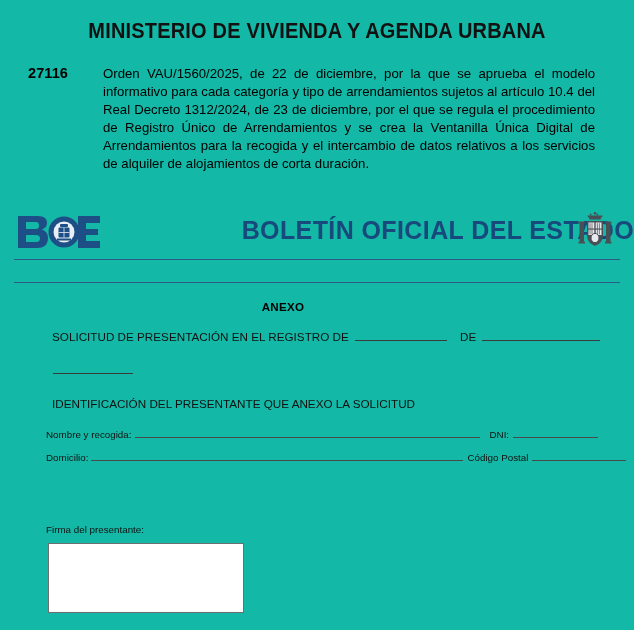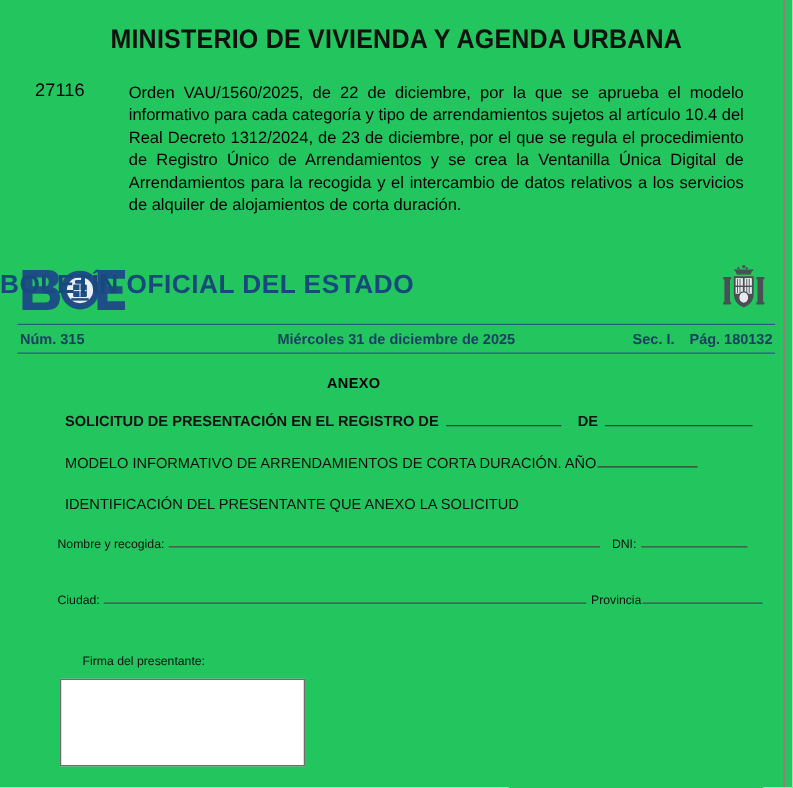--- a/index.html
+++ b/index.html
@@ -12,21 +12,21 @@
     height: 630px;
     font-family: "Liberation Sans", sans-serif;
     color: #000000;
     position: relative;
     overflow: hidden;
   }
 
   .page {
     position: absolute;
     inset: 0;
-    background: #22c55e;
+    background: #14b8a6;
   }
 
   
   .edge-rule {
     position: absolute;
     top: 0;
     right: 6px;
     width: 1px;
     height: 630px;
     background: #a8707a;
@@ -47,21 +47,21 @@
     transform: scaleX(.93);
     color: #111;
   }
 
   
   .order-num {
     position: absolute;
     top: 65px;
     left: 28px;
     font-size: 14.5px;
-    font-weight: 400;
+    font-weight: 700;
     letter-spacing: .1px;
   }
   .order-text {
     position: absolute;
     top: 65px;
     left: 103px;
     width: 492px;
     font-size: 13.2px;
     line-height: 18.1px;
     text-align: justify;
@@ -81,22 +81,22 @@
     left: 16px;
     top: 9px;
     width: 86px;
     height: 36px;
   }
   .boe-title {
     position: absolute;
     left: 0;
     top: 11px;
     width: 634px;
-    text-align: left;
-    font-size: 21px;
+    text-align: right;
+    font-size: 25px;
     font-weight: 700;
     color: #17497c;
     letter-spacing: .4px;
   }
   .crest {
     position: absolute;
     right: 18px;
     top: 5px;
     width: 42px;
     height: 44px;
@@ -137,21 +137,21 @@
     font-weight: 700;
     letter-spacing: .3px;
   }
 
   .line-row {
     position: absolute;
     font-size: 11.7px;
     white-space: nowrap;
     color: #111;
   }
-  .l1 { top: 329px; left: 52px; font-weight: bold; }
+  .l1 { top: 329px; left: 52px; }
   .l2 { top: 362px; left: 52px; }
   .l3 { top: 397px; left: 52px; font-weight: 400; }
 
   .blank {
     display: inline-block;
     border-bottom: 1px solid #3b3b3b;
     vertical-align: baseline;
     height: 11px;
   }
   .b-reg  { width: 92px;  margin-left: 6px; }
@@ -193,21 +193,20 @@
   .gap-prov { margin-left: 4px; }
   .gap-mail { margin-left: 0px; }
 
   
   .firma-label {
     position: absolute;
     left: 46px;
     top: 524px;
     font-size: 9.8px;
     color: #111;
-    margin-left: 20px;
   }
   .firma-box {
     position: absolute;
     left: 48px;
     top: 543px;
     width: 196px;
     height: 70px;
     border: 1px solid #6e6e6e;
     background: #ffffff;
     box-sizing: border-box;
@@ -282,50 +281,43 @@
           <line x1="18" y1="13.2" x2="18" y2="24.4"></line>
           <line x1="23.4" y1="13.2" x2="23.4" y2="24.4"></line>
           <line x1="25.4" y1="13.2" x2="25.4" y2="24.4"></line>
         </g>
         <ellipse cx="21" cy="28" rx="4" ry="4.6" fill="#e8eaed" stroke="#4a4f55" stroke-width="1"></ellipse>
       </svg>
     </span>
 
     <div class="rule top"></div>
 
-    <div class="meta-row">
-      <span class="meta-left">Núm. 315</span>
-      <span class="meta-center">Miércoles 31 de diciembre de 2025</span>
-      <span class="meta-right">
-        <span class="sec">Sec. I.</span><span>Pág. 180132</span>
-      </span>
-    </div>
 
     <div class="rule bot"></div>
   </div>
 
   <div class="anexo-title">ANEXO</div>
 
   <div class="line-row l1">
     <span>SOLICITUD DE PRESENTACIÓN EN EL REGISTRO DE</span><span class="blank b-reg"></span>
     <span class="gap-dni">DE</span><span class="blank b-de"></span>
   </div>
 
   <div class="line-row l2">
-    <span>MODELO INFORMATIVO DE ARRENDAMIENTOS DE CORTA DURACIÓN. AÑO</span><span class="blank b-anio"></span>
+    <span class="blank b-anio"></span>
   </div>
 
   <div class="line-row l3">IDENTIFICACIÓN DEL PRESENTANTE QUE ANEXO LA SOLICITUD</div>
 
   <div class="field-row r1">
     <span class="fl">Nombre y recogida:</span><span class="u u-nombre"></span><span class="fl gap-dni">DNI:</span><span class="u u-dni"></span>
   </div>
 
-
-  <div class="field-row r3">
-    <span class="fl">Ciudad:</span><span class="u u-ciudad"></span><span class="fl gap-prov">Provincia</span><span class="u u-prov"></span>
-  </div>
+  <div class="field-row r2">
+    <span class="fl">Domicilio:</span><span class="u u-domi"></span><span class="fl gap-cp">Código Postal</span><span class="u u-cp"></span>
+  </div>
+
 
 
   <div class="firma-label">Firma del presentante:</div>
   <div class="firma-box"></div>
 
 </div>
 
 </body></html>

